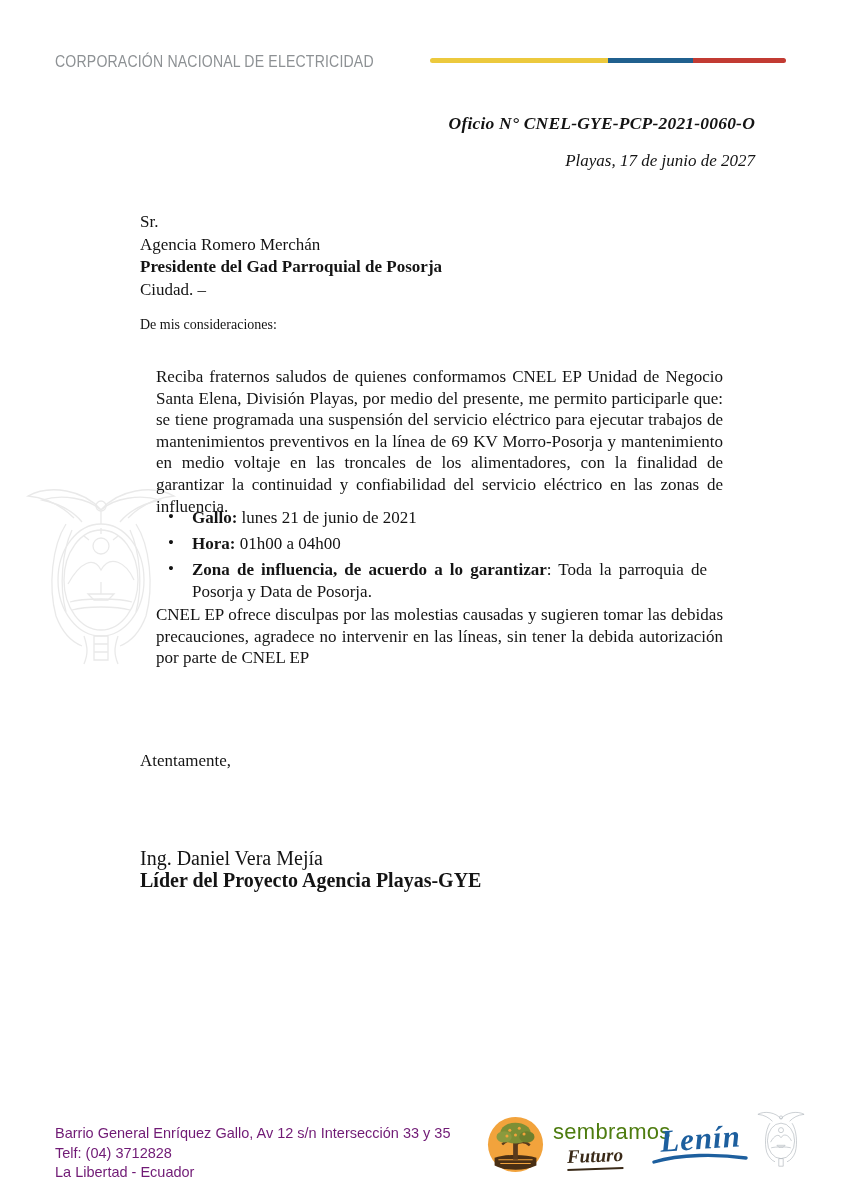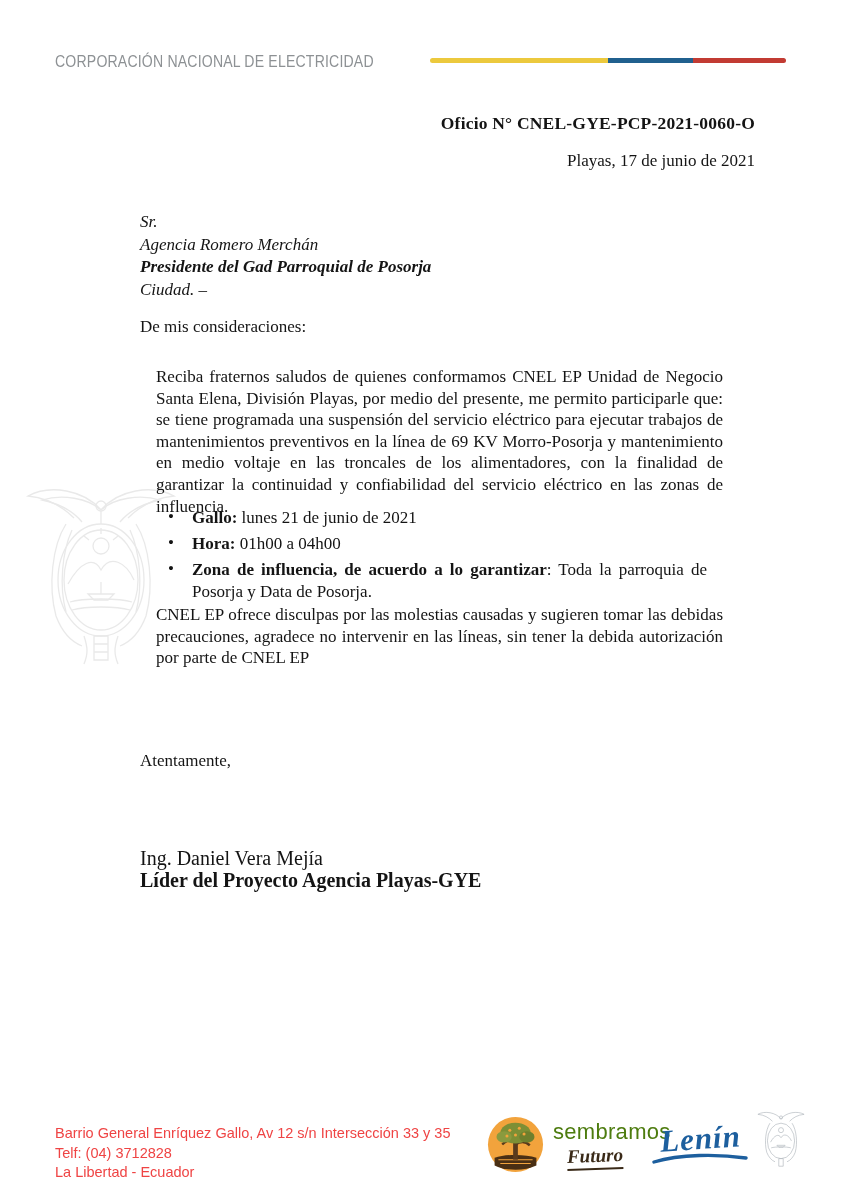--- a/index.html
+++ b/index.html
@@ -38,45 +38,45 @@
   }
   .flag-line .fl-y { width: 50%; background: #ecc93d; }
   .flag-line .fl-b { width: 24%; background: #20608e; }
   .flag-line .fl-r { width: 26%; background: #c23b33; }
 
   
   .title-block {
     position: absolute;
     right: 88px; top: 113px;
     text-align: right;
+    font-style: italic;
   }
   .oficio-number {
     font-size: 17.5px;
     font-weight: 700;
     letter-spacing: 0.2px;
   }
   .date-line {
     margin-top: 17px;
     font-size: 17px;
   }
 
   
   .recipient {
     position: absolute;
     left: 140px; top: 211px;
     font-size: 17px;
     line-height: 22.5px;
-    font-style: italic;
   }
   .bold { font-weight: 700; }
 
   .greeting {
     position: absolute;
     left: 140px; top: 317px;
-    font-size: 17px;
+    font-size: 14px;
   }
 
   
   .para {
     position: absolute;
     left: 156px;
     width: 567px;
     font-size: 17px;
     line-height: 21.6px;
     text-align: justify;
@@ -125,21 +125,21 @@
     pointer-events: none;
   }
 
   
   .footer-address {
     position: absolute;
     left: 55px; top: 1124px;
     font-family: "Liberation Sans", sans-serif;
     font-size: 14.5px;
     line-height: 19.5px;
-    color: #ef4444;
+    color: #701a75;
   }
   .logo-sembramos {
     position: absolute;
     left: 487px; top: 1116px;
     display: flex;
     align-items: center;
   }
   .sembramos-text {
     margin-left: 9px;
     font-family: "Liberation Sans", sans-serif;
@@ -200,21 +200,21 @@
 
   <div class="brand">CORPORACIÓN NACIONAL DE ELECTRICIDAD</div>
   <div class="flag-line">
     <span class="fl-y"></span>
     <span class="fl-b"></span>
     <span class="fl-r"></span>
   </div>
 
   <div class="title-block">
     <div class="oficio-number">Oficio N° CNEL-GYE-PCP-2021-0060-O</div>
-    <div class="date-line">Playas, 17 de junio de 2021</div>
+    <div class="date-line">Playas, 17 de junio de 2027</div>
   </div>
 
   <div class="recipient">
     <div>Sr.</div>
     <div>Agencia Romero Merchán</div>
     <div class="bold">Presidente del Gad Parroquial de Posorja</div>
     <div>Ciudad. –</div>
   </div>
 
   <div class="greeting">De mis consideraciones:</div>

